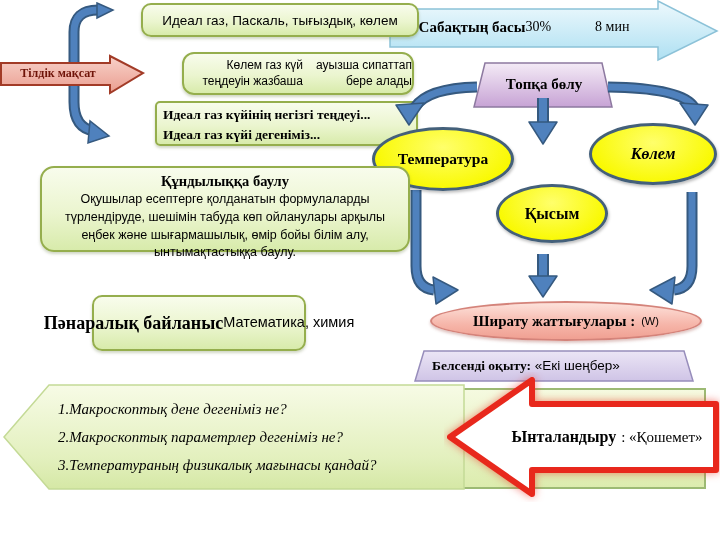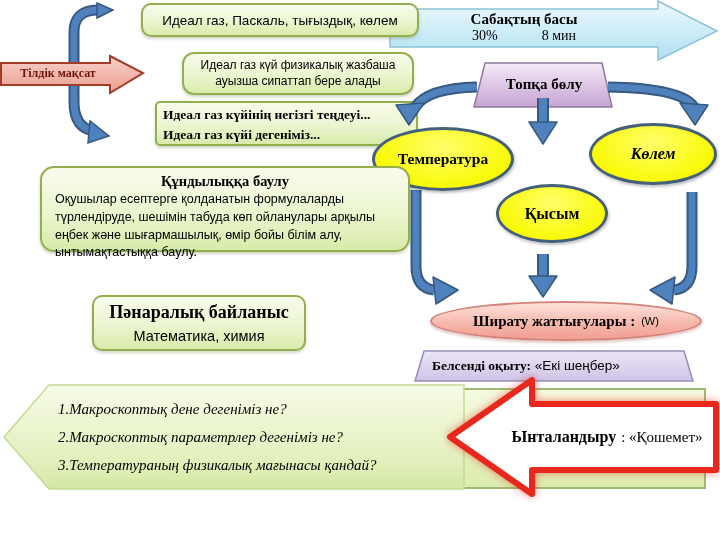--- a/index.html
+++ b/index.html
@@ -3,21 +3,21 @@
 <meta charset="utf-8">
 <style>
   html,body { margin:0; padding:0; background:#fff; }
   .slide { position:relative; width:720px; height:540px; background:#ffffff; overflow:hidden;
            font-family:"Liberation Sans", sans-serif; color:#000; }
   .abs { position:absolute; }
   svg.abs { display:block; }
   .serB { font-family:"Liberation Serif", serif; font-weight:bold; }
   .ser  { font-family:"Liberation Serif", serif; }
   .ctr  { display:flex; align-items:center; justify-content:center; text-align:center; }
-  .col  { display:flex; flex-direction:column; align-items:center; justify-content:center; text-align:right; }
+  .col  { display:flex; flex-direction:row; align-items:center; justify-content:center; text-align:right; }
 
   .gbox { border:2px solid #95ae4d;
           background:linear-gradient(180deg,#f8fcec 0%,#ebf5cf 55%,#d8ebab 100%);
           box-shadow:0 2px 3px rgba(100,120,60,.3); box-sizing:border-box;margin-left:35px; }
 
   .ellY { border-radius:50%; border:3px solid #44607a; box-sizing:border-box;
           background:radial-gradient(ellipse at 50% 30%, #ffff6b 0%, #f9f900 75%);
           box-shadow:1px 2px 3px rgba(0,0,0,.25); }
 
   .ellPink { border-radius:50%; border:2px solid #d4837a; box-sizing:border-box;
@@ -56,21 +56,21 @@
     <path d="M 38 8 Q 14 8 14 30 L 14 100 Q 14 126 34 129" fill="none" stroke="#4f81bd" stroke-width="7" stroke-linejoin="round"></path>
     <polygon points="37,1 53,8 37,16" fill="#4f81bd" stroke="#35597f" stroke-width="1.5"></polygon>
     <polygon points="30,119 28,141 49,134" fill="#4f81bd" stroke="#35597f" stroke-width="1.5"></polygon>
   </svg>
 
   <div class="abs gbox ctr" style="left:106px;top:3px;width:278px;height:34px;border-radius:10px">
     <span class="nowrap" style="font-size:13.5px">Идеал  газ, Паскаль, тығыздық, көлем</span>
   </div>
 
   <div class="abs gbox col" style="left:147px;top:52px;width:232px;height:43px;border-radius:12px;line-height:1.3">
-    <span style="font-size:12px">Идеал газ күй физикалық жазбаша</span>
+    <span style="font-size:12px">Көлем газ күй теңдеуін жазбаша</span>
     <span style="font-size:12px">ауызша сипаттап бере алады</span>
   </div>
 
   <div class="abs gbox" style="left:120px;top:101px;width:263px;height:45px;border-radius:5px;padding:2px 6px">
     <div class="serB nowrap" style="font-size:13.5px;line-height:20px">Идеал газ күйінің негізгі  теңдеуі...</div>
     <div class="serB nowrap" style="font-size:13.5px;line-height:20px">Идеал газ күйі дегеніміз...</div>
   </div>
 
   <svg class="abs" style="left:0;top:52px" width="146" height="44" viewBox="0 0 146 44">
     <defs>
@@ -127,21 +127,21 @@
   </div>
   <div class="abs ellY ctr" style="left:589px;top:123px;width:128px;height:62px">
     <span class="serB nowrap" style="font-size:16px;font-style:italic">Көлем</span>
   </div>
   <div class="abs ellY ctr" style="left:496px;top:184px;width:112px;height:59px">
     <span class="serB nowrap" style="font-size:16px">Қысым</span>
   </div>
 
   <div class="abs gbox" style="left:5px;top:166px;width:370px;height:86px;border-radius:14px;padding-top:5px">
     <div class="serB ctr" style="font-size:14.5px">Құндылыққа баулу</div>
-    <div style="font-size:12.5px;line-height:1.42;text-align:left;padding:1px 13px 0">Оқушылар есептерге қолданатын формулаларды түрлендіруде, шешімін табуда көп ойланулары арқылы еңбек және шығармашылық, өмір бойы білім алу, ынтымақтастыққа баулу.</div>
+    <div style="font-size:12.5px;line-height:1.42;text-align:center;padding:1px 13px 0">Оқушылар есептерге қолданатын формулаларды түрлендіруде, шешімін табуда көп ойланулары арқылы еңбек және шығармашылық, өмір бойы білім алу, ынтымақтастыққа баулу.</div>
   </div>
 
   <div class="abs gbox col" style="left:57px;top:295px;width:214px;height:56px;border-radius:10px;line-height:1.45">
     <span class="serB nowrap" style="font-size:18px">Пәнаралық байланыс</span>
     <span class="nowrap" style="font-size:14.5px">Математика, химия</span>
   </div>
 
   <div class="abs ellPink ctr" style="left:430px;top:301px;width:272px;height:40px;gap:6px">
     <span class="serB nowrap" style="font-size:15px">Ширату жаттығулары :</span>
     <span class="nowrap" style="font-size:11px">(W)</span>

